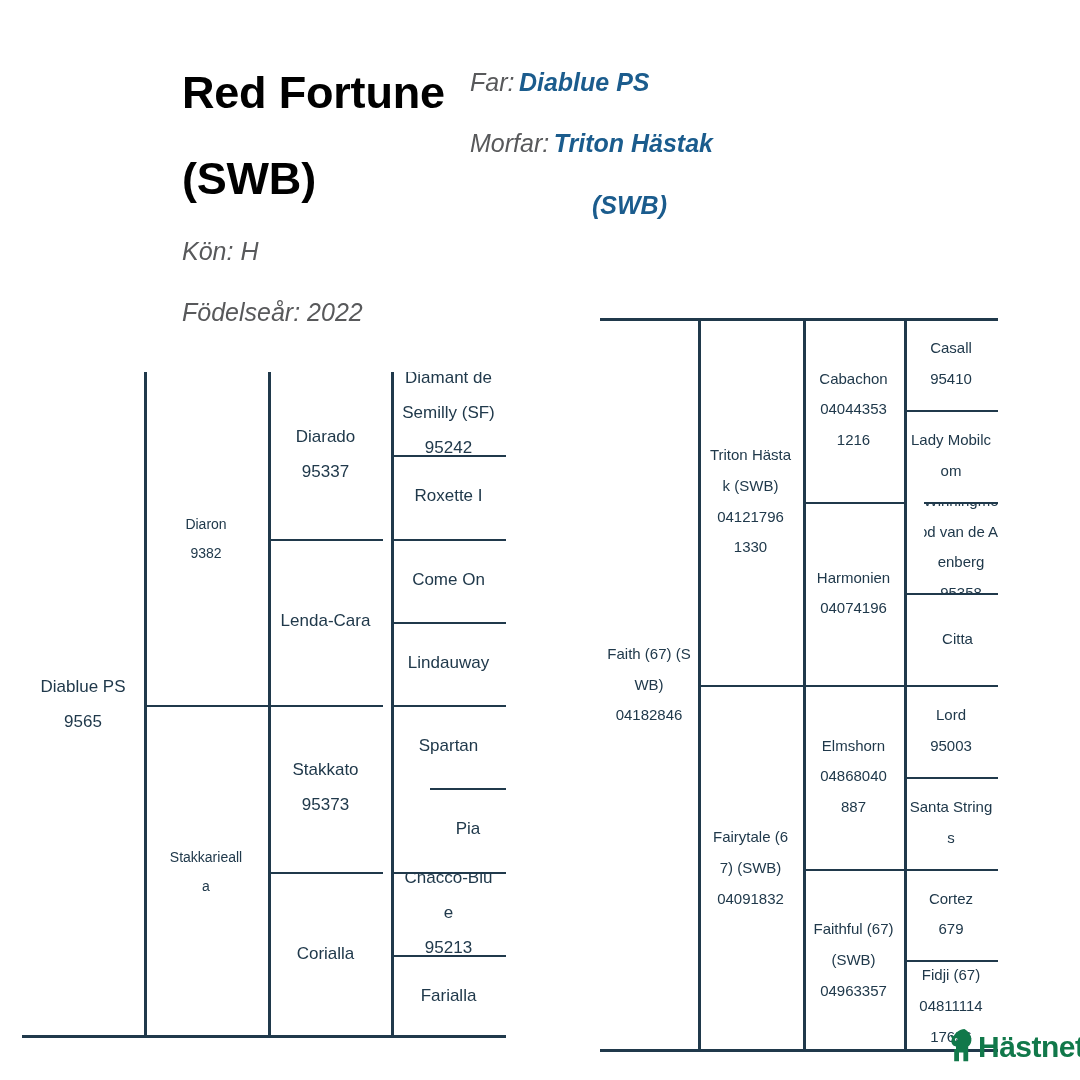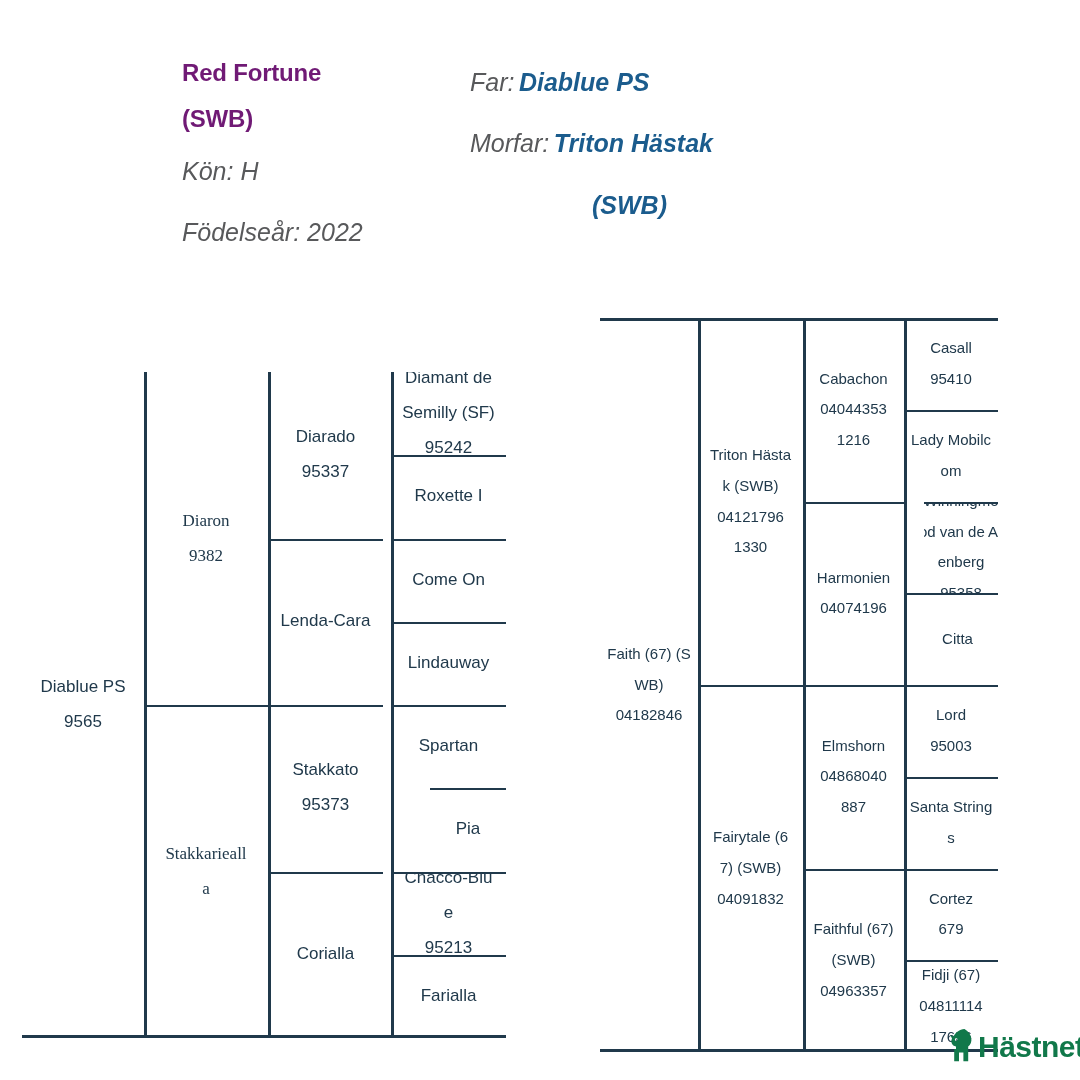--- a/index.html
+++ b/index.html
@@ -30,23 +30,23 @@
     width: 300px;
   }
   .hdr-right {
     position: absolute;
     left: 362px;
     top: 32px;
     width: 400px;
     text-align: left;
   }
   .horse-title {
-    font-size: 24px;
+    font-size: 45px;
     font-weight: bold;
-    color: #701a75;
+    color: #000000;
     line-height: 1.9;
     letter-spacing: -0.2px;
   }
   .meta-line {
     font-size: 25px;
     font-style: italic;
     color: #58595b;
     line-height: 2.45;
     white-space: nowrap;
   }
@@ -154,21 +154,21 @@
     position: absolute;
     left: 0;
     right: 0;
     top: 0;
     height: 3px;
     background: #20394b;
   }
 
   
   #tree-sire .g1 { left: 0px;   width: 122px; font-size: 17px; }
-  #tree-sire .g2 { left: 122px; width: 124px; font-size: 17px; font-family: Liberation Serif, serif; }
+  #tree-sire .g2 { left: 122px; width: 124px; font-size: 14px; }
   #tree-sire .g3 { left: 246px; width: 115px; font-size: 17px; }
   #tree-sire .g4 { left: 369px; width: 115px; font-size: 17px; }
 
   
   #tree-dam .g1 { left: 0px;   width: 98px;  font-size: 15px; }
   #tree-dam .g2 { left: 98px;  width: 105px; font-size: 15px; }
   #tree-dam .g3 { left: 203px; width: 101px; font-size: 15px; }
   #tree-dam .g4 { left: 304px; width: 94px;  font-size: 15px; }
 
   

